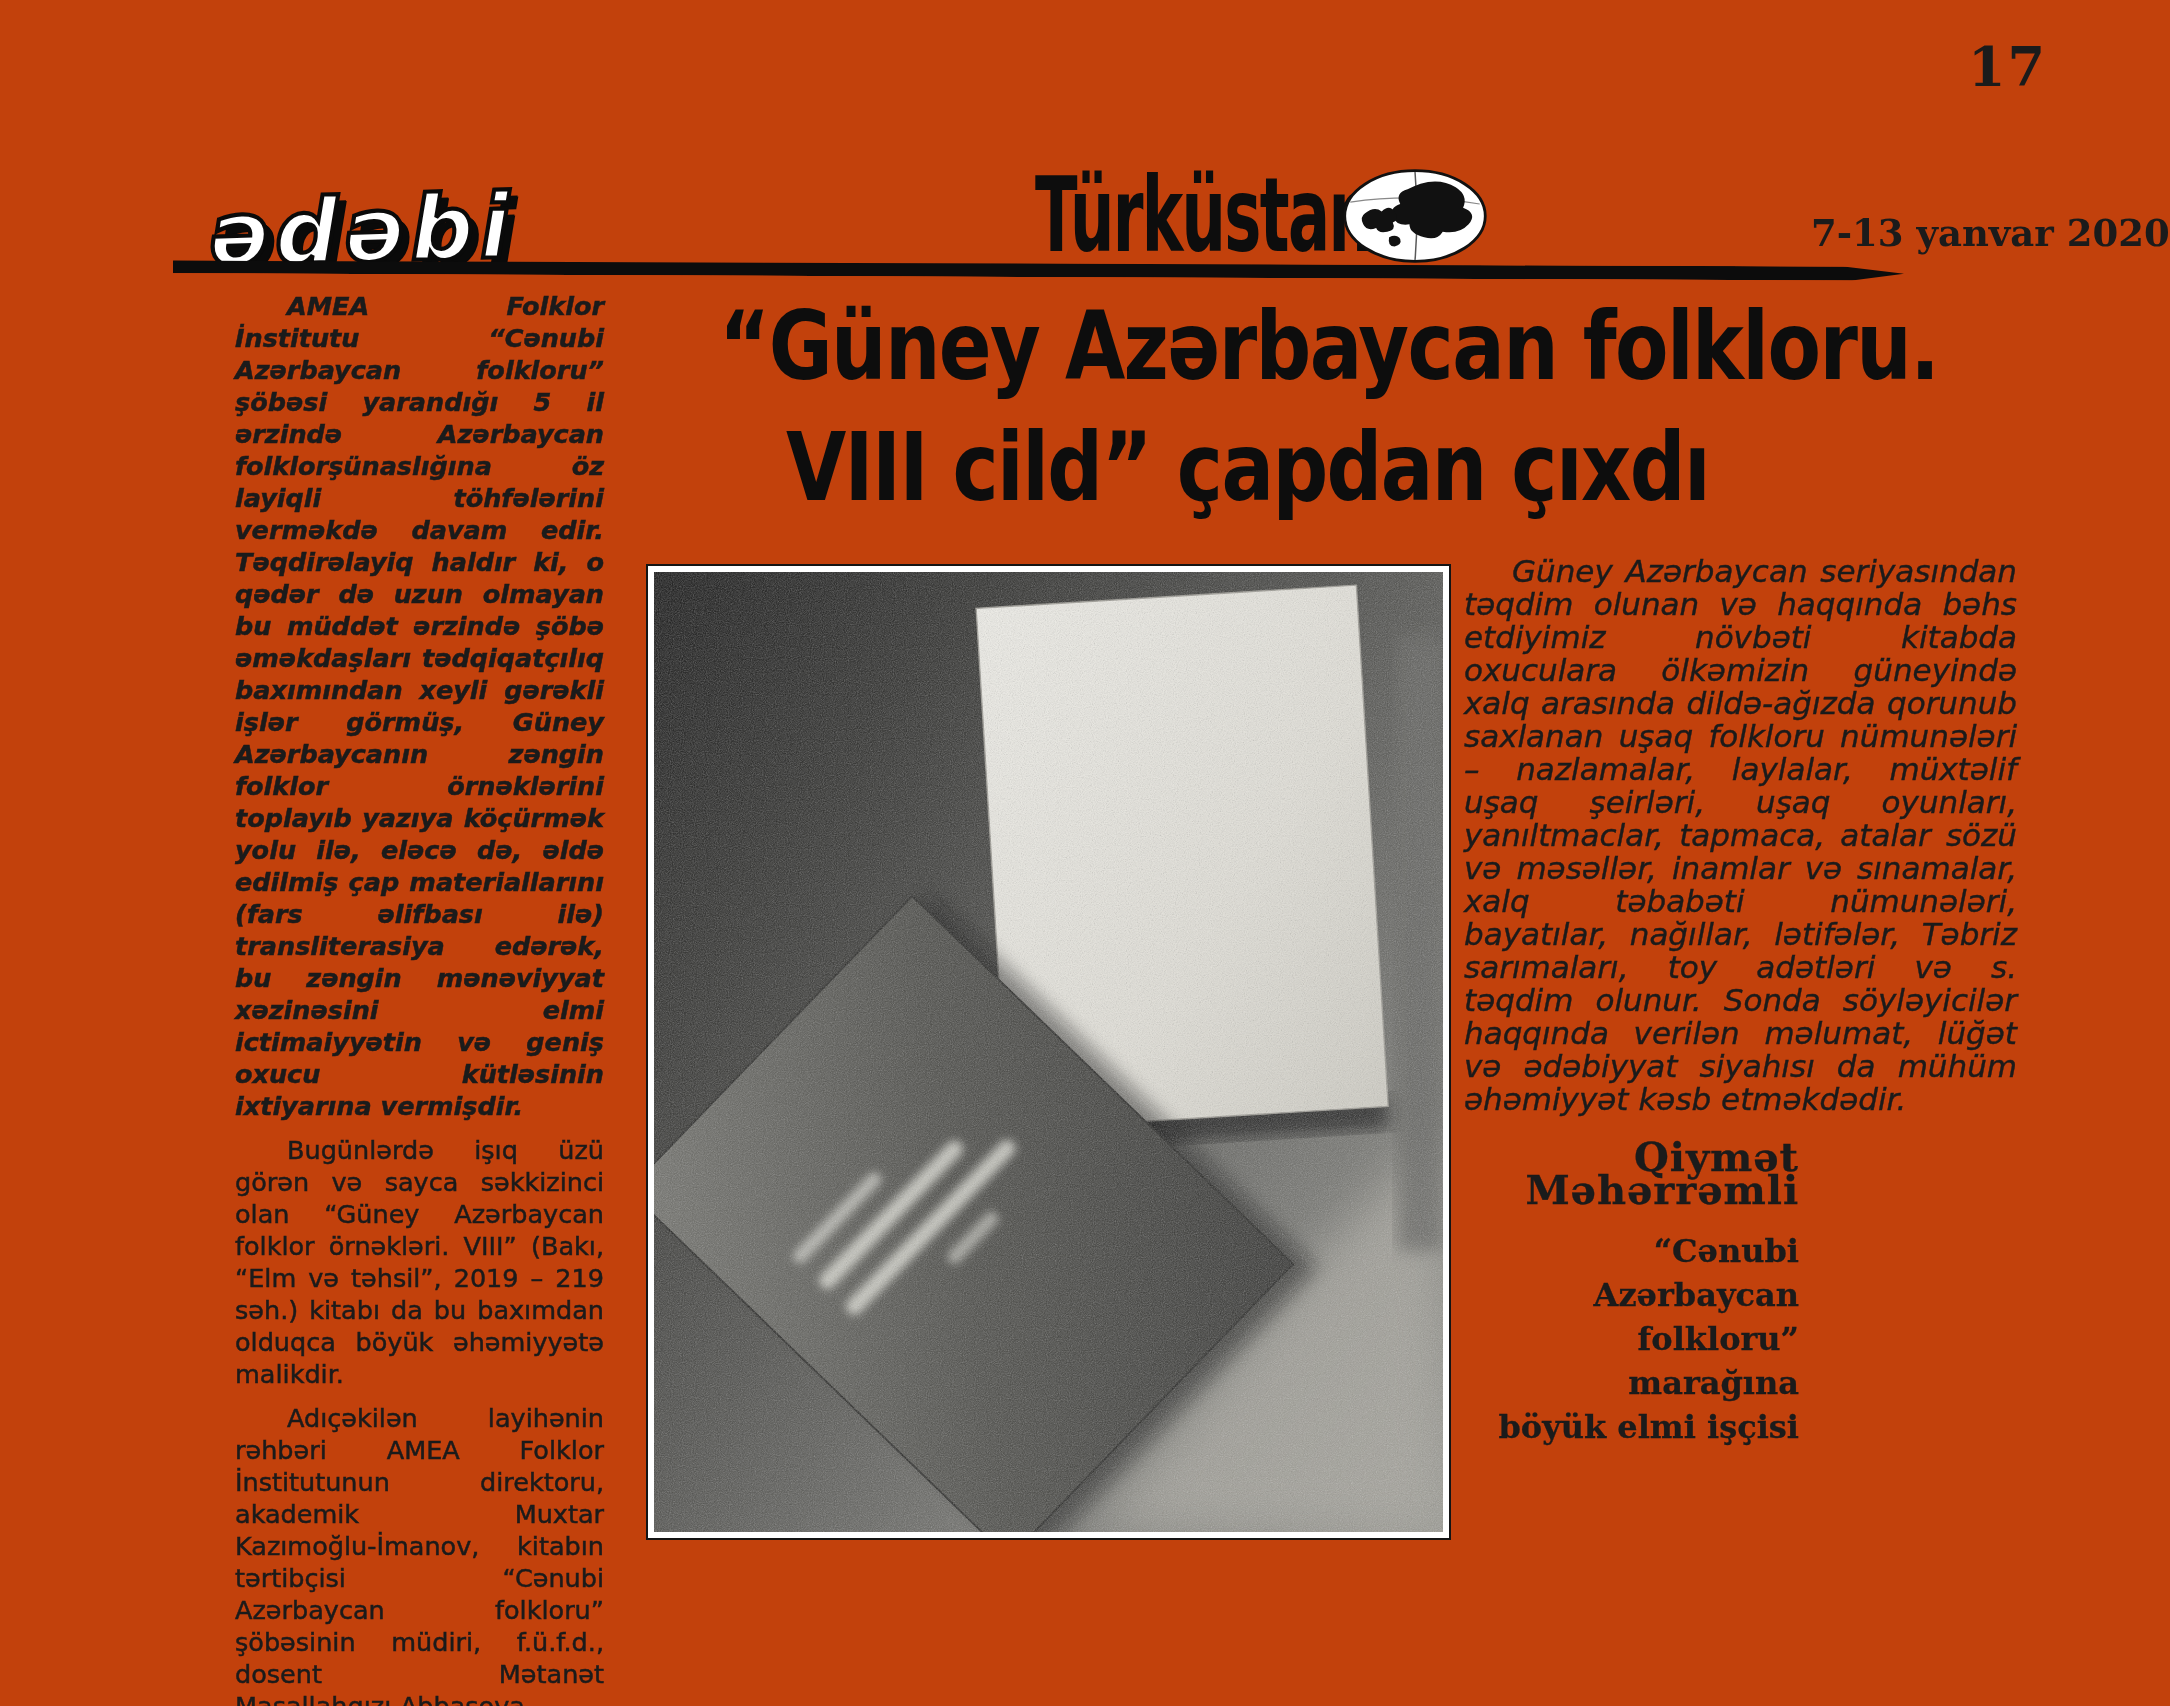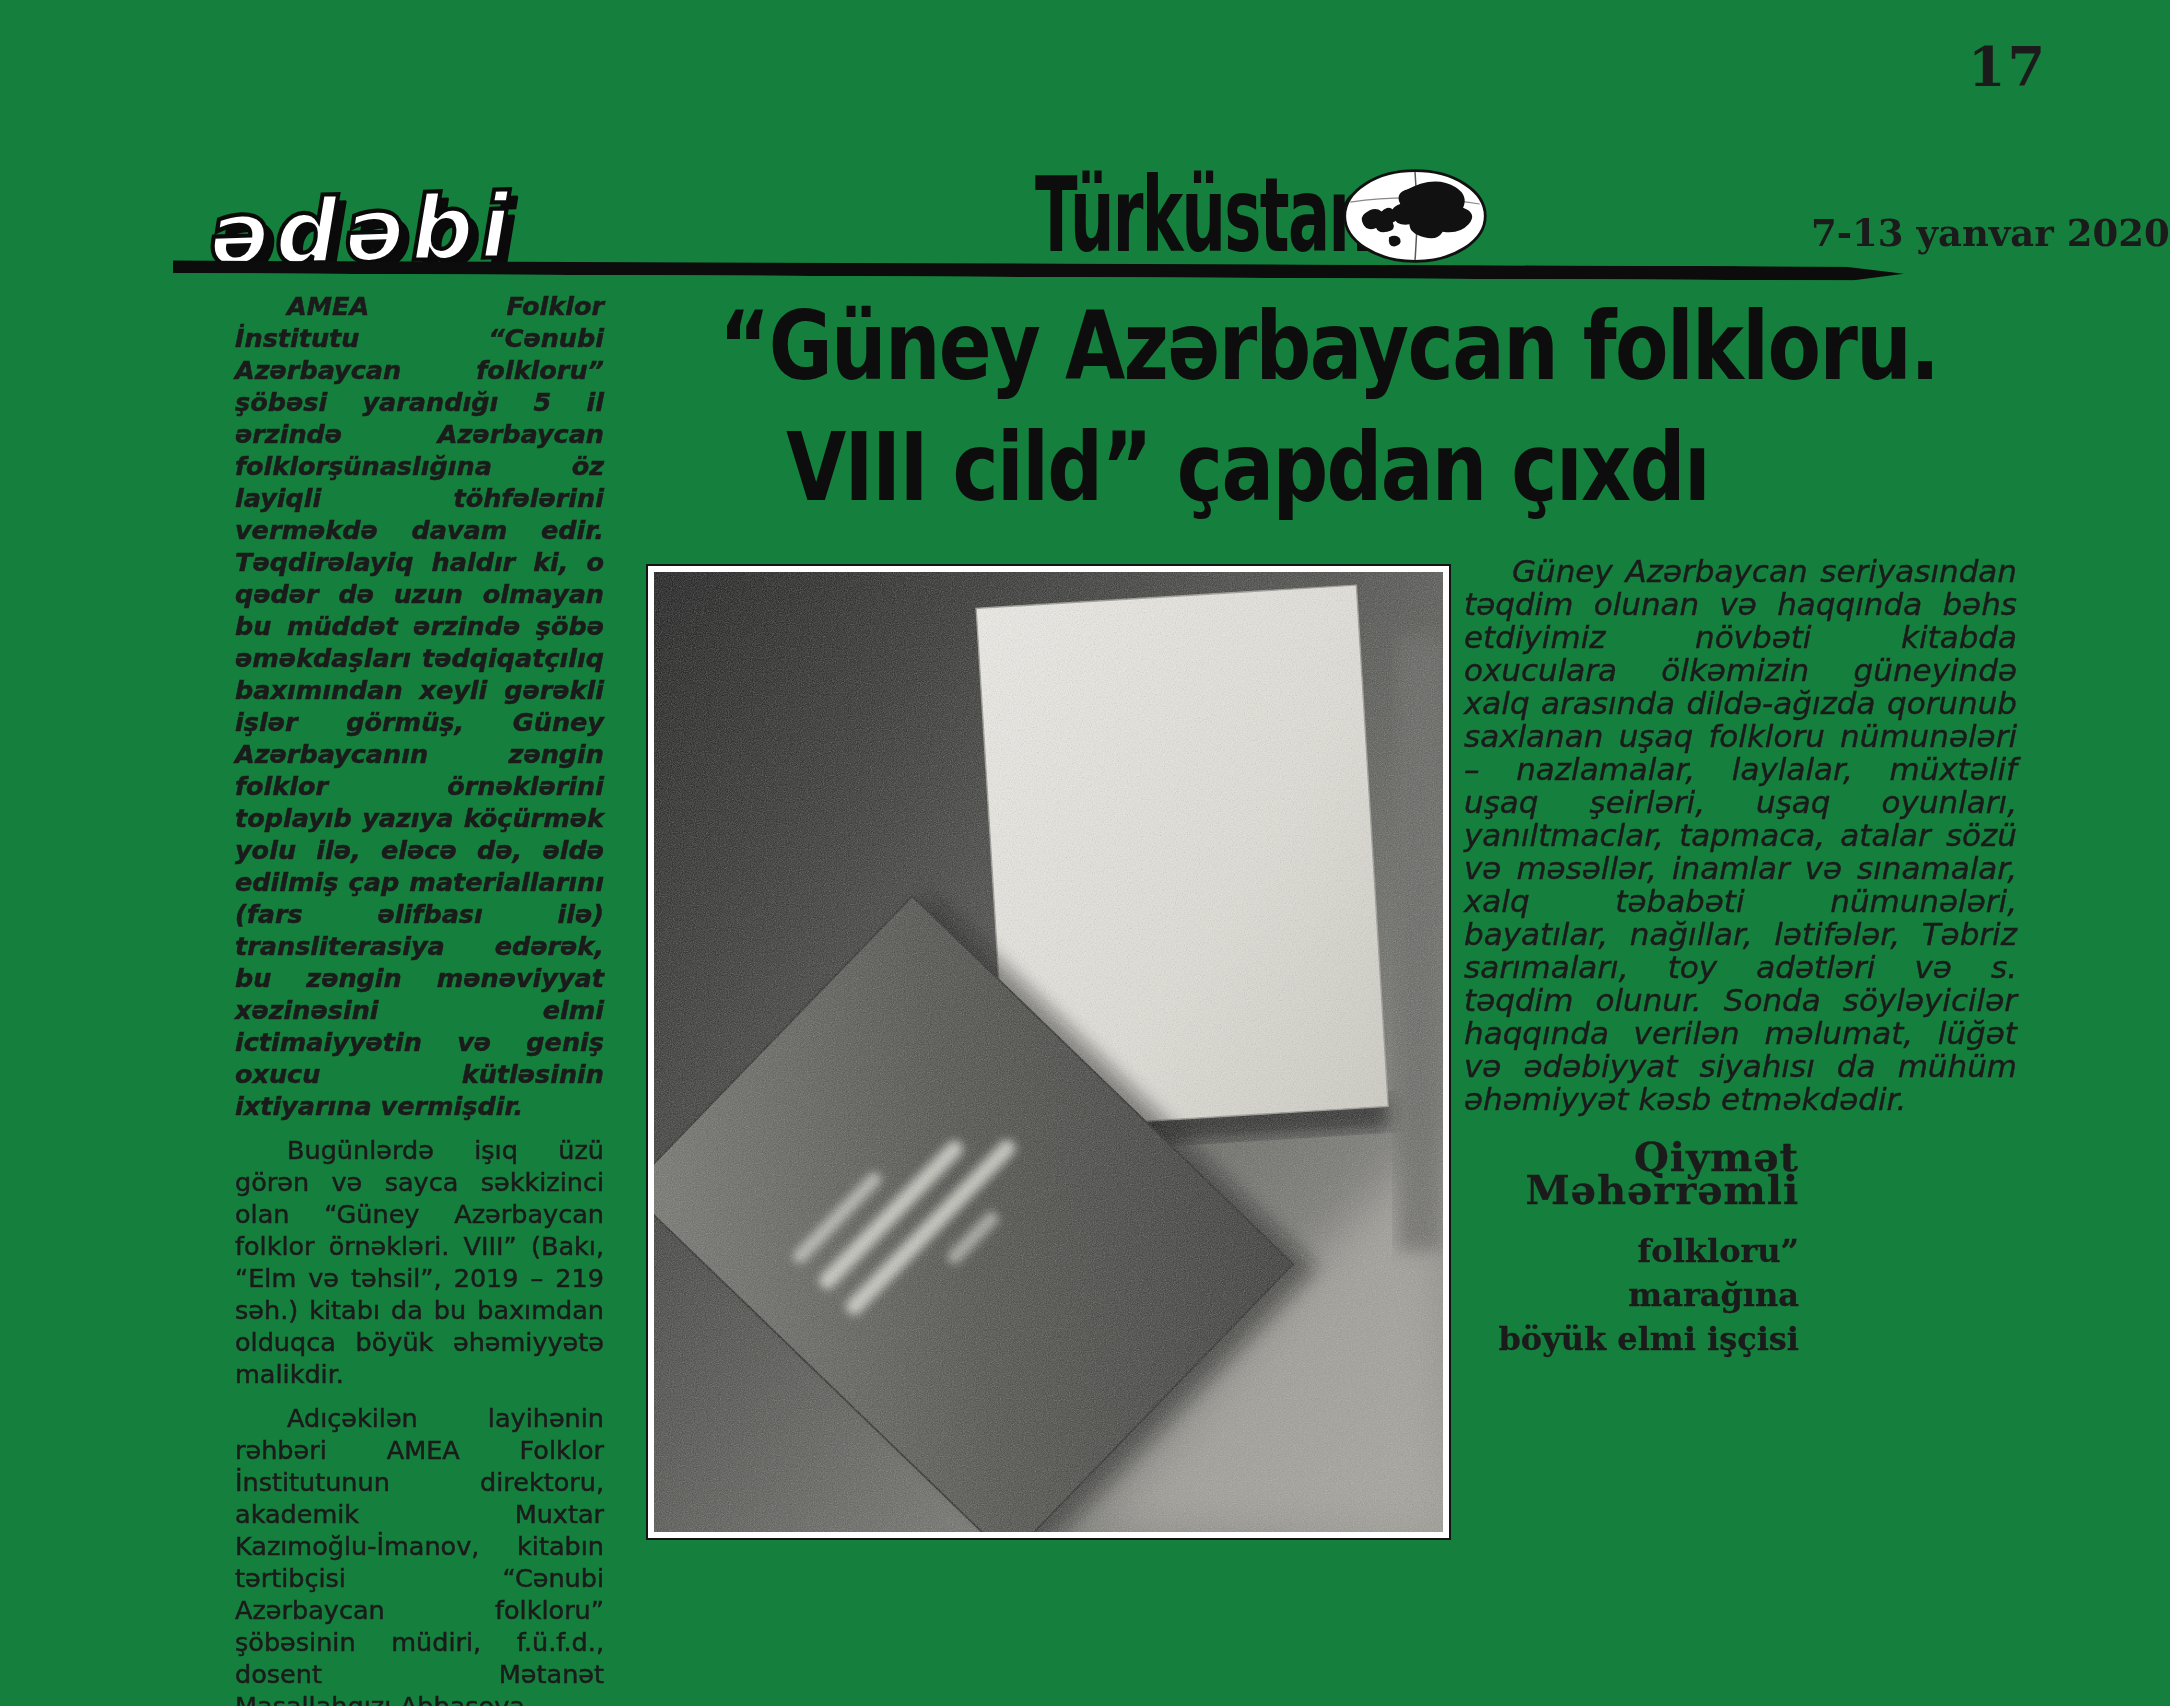--- a/index.html
+++ b/index.html
@@ -1,19 +1,19 @@
 <!DOCTYPE html>
 <html lang="az" style="font-size:15px"><head>
 <meta charset="utf-8">
 <style>
   html,body{margin:0;padding:0;background:#9a9a9a;}
   .page{
     position:relative;
     width:2171px;height:1707px;
-    background:#15803d;
+    background:#c2410c;
     font-family:"DejaVu Sans",sans-serif;
     color:#1b1b1b;
     overflow:hidden;
   }
   
   .page-number{
     position:absolute;left:1968px;top:35px;
     font-family:"DejaVu Serif",serif;
     font-weight:700;font-size:54px;letter-spacing:1.9px;
   }
@@ -185,19 +185,20 @@
 
       <rect x="0" y="0" width="850" height="1034" filter="url(#grain)" opacity="0.42"></rect>
     </svg>
   </div>
 
   <div class="col-right">
     <p>Güney Azərbaycan seriyasından təqdim olunan və haqqında bəhs etdiyimiz növbəti kitabda oxuculara ölkəmizin güneyində xalq arasında dildə-ağızda qorunub saxlanan uşaq folkloru nümunələri – nazlamalar, laylalar, müxtəlif uşaq şeirləri, uşaq oyunları, yanıltmaclar, tapmaca, atalar sözü və məsəllər, inamlar və sınamalar, xalq təbabəti nümunələri, bayatılar, nağıllar, lətifələr, Təbriz sarımaları, toy adətləri və s. təqdim olunur. Sonda söyləyicilər haqqında verilən məlumat, lüğət və ədəbiyyat siyahısı da mühüm əhəmiyyət kəsb etməkdədir.</p>
 
     <div class="signature">
       <div class="sig-name">Qiymət Məhərrəmli</div>
+      <div class="sig-title">“Cənubi Azərbaycan</div>
       <div class="sig-title">folkloru” marağına</div>
       <div class="sig-title">böyük elmi işçisi</div>
     </div>
   </div>
 
 </div>
 
 
 </body></html>

